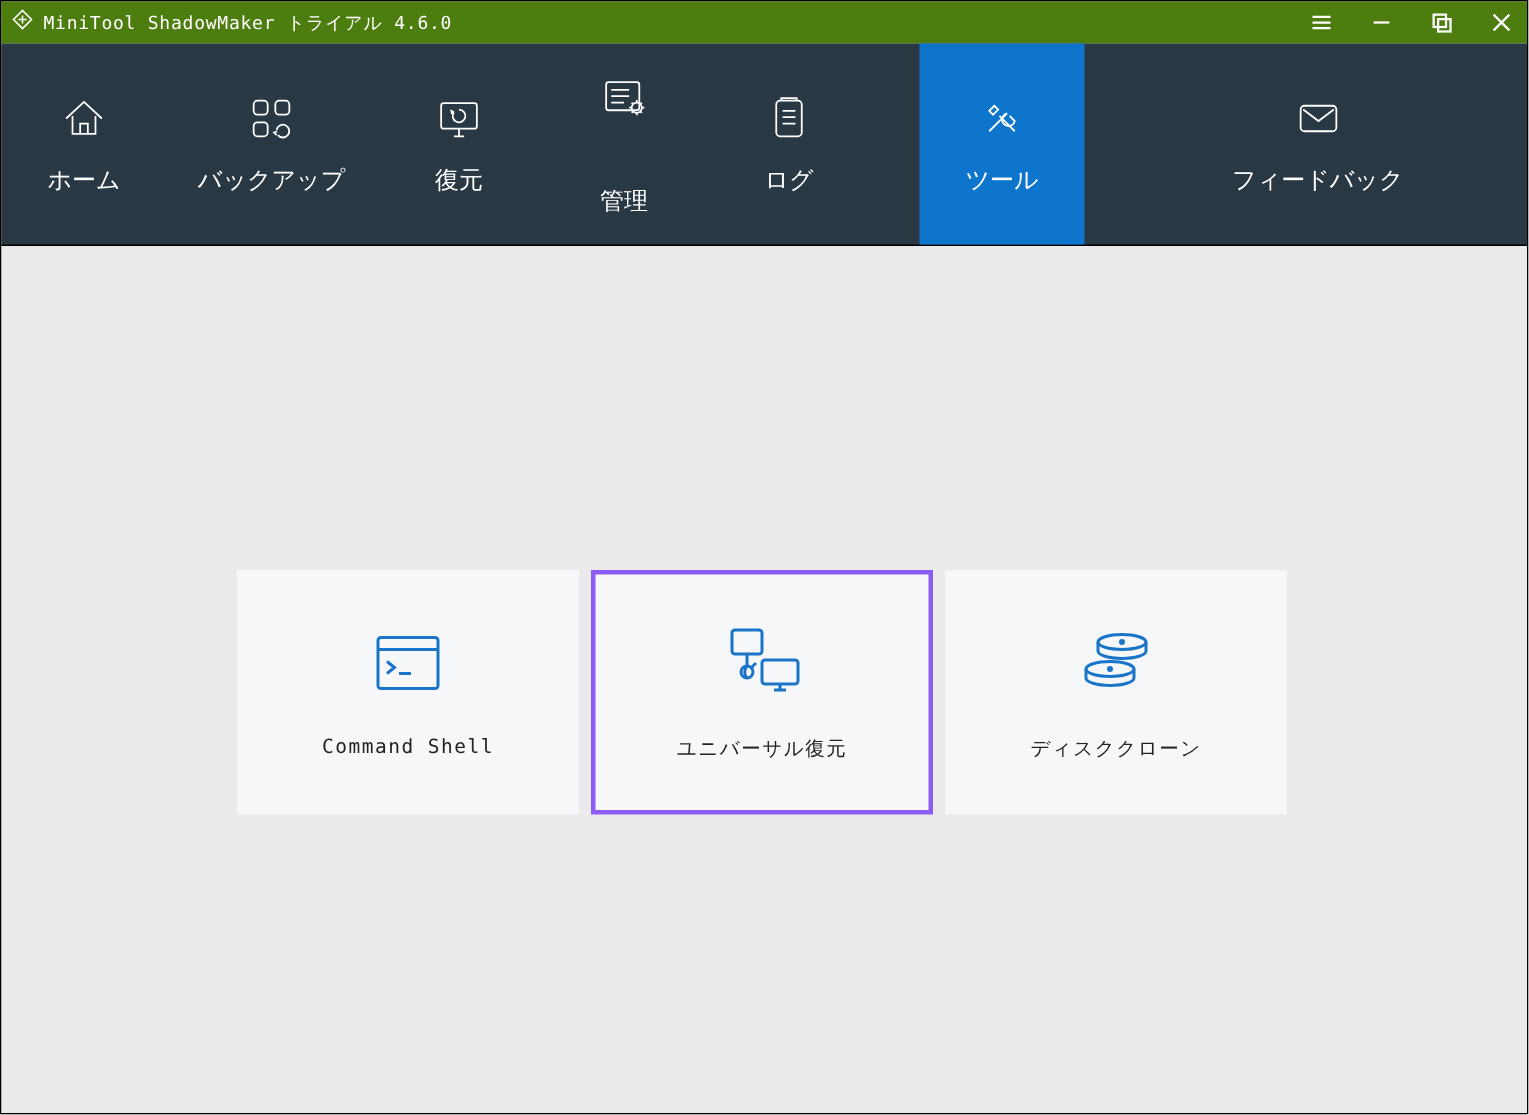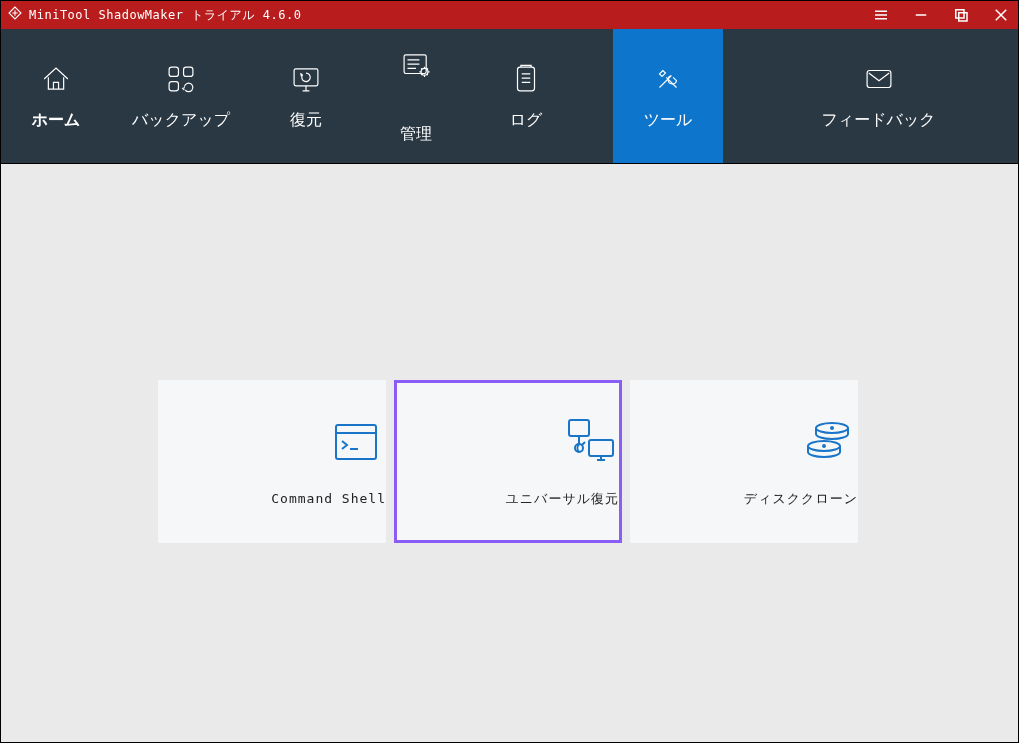--- a/index.html
+++ b/index.html
@@ -4,21 +4,21 @@
 <style>
   * { box-sizing: border-box; margin: 0; padding: 0; }
   html, body { width: 1019px; height: 743px; font-family: "MS Gothic", "Meiryo", sans-serif; }
   .window {
     width: 1019px; height: 743px;
     border: 1px solid #000;
     background: #eaeaea;
     display: flex; flex-direction: column;
   }
   .titlebar {
-    height: 28px; background: #b91c1c;
+    height: 28px; background: #4d7c0f;
     display: flex; align-items: center; justify-content: space-between;
     color: #fff; padding: 0 6px;
   }
   .titlebar-left { display: flex; align-items: center; gap: 6px; }
   .titlebar-left svg { width: 16px; height: 16px; }
   .title-text { font-size: 12px; font-family: "MS Gothic", monospace; letter-spacing: 0.5px; }
   .titlebar-right { display: flex; align-items: center; gap: 18px; }
   .winctrl { width: 22px; height: 22px; display:flex; align-items:center; justify-content:center; cursor:pointer; }
   .winctrl svg { width: 18px; height: 18px; stroke: #fff; }
 
@@ -40,30 +40,30 @@
     flex: 1; position: relative;
     background: #eaeaea;
   }
   .tiles {
     position: absolute; left: 157px; top: 216px;
     display: flex; gap: 8px;
   }
   .tile {
     width: 228px; height: 163px;
     background: #f6f7f8;
-    display: flex; flex-direction: column; align-items: flex-end; justify-content: center;
+    display: flex; flex-direction: column; align-items: center; justify-content: center;
     gap: 24px; cursor: pointer;
   }
   .tile.highlight { border: 3px solid #8b5cf6; }
   .tile .ticon { width: 60px; height: 50px; display:flex; align-items:center; justify-content:center; }
   .tile .ticon svg { stroke: #1a74c7; fill: none; stroke-width: 2; }
   .tile .tlabel { font-size: 13px; font-family: "MS Gothic", monospace; color: #222; letter-spacing: 1px; }
 
   
-  .nav-home     { width: 110px; font-weight: bold; }
+  .nav-home     { width: 110px; }
   .nav-backup   { width: 140px; }
   .nav-sync     { width: 100px; }
   .nav-restore  { width: 110px; }
   .nav-manage   { width: 110px; gap: 42px; }
   .nav-log      { width: 110px; }
   .nav-tool     { width: 110px; margin-left: 32px; }
   .nav-feedback { flex: 1; margin-left: 16px; }
 
 </style>
 </head>

